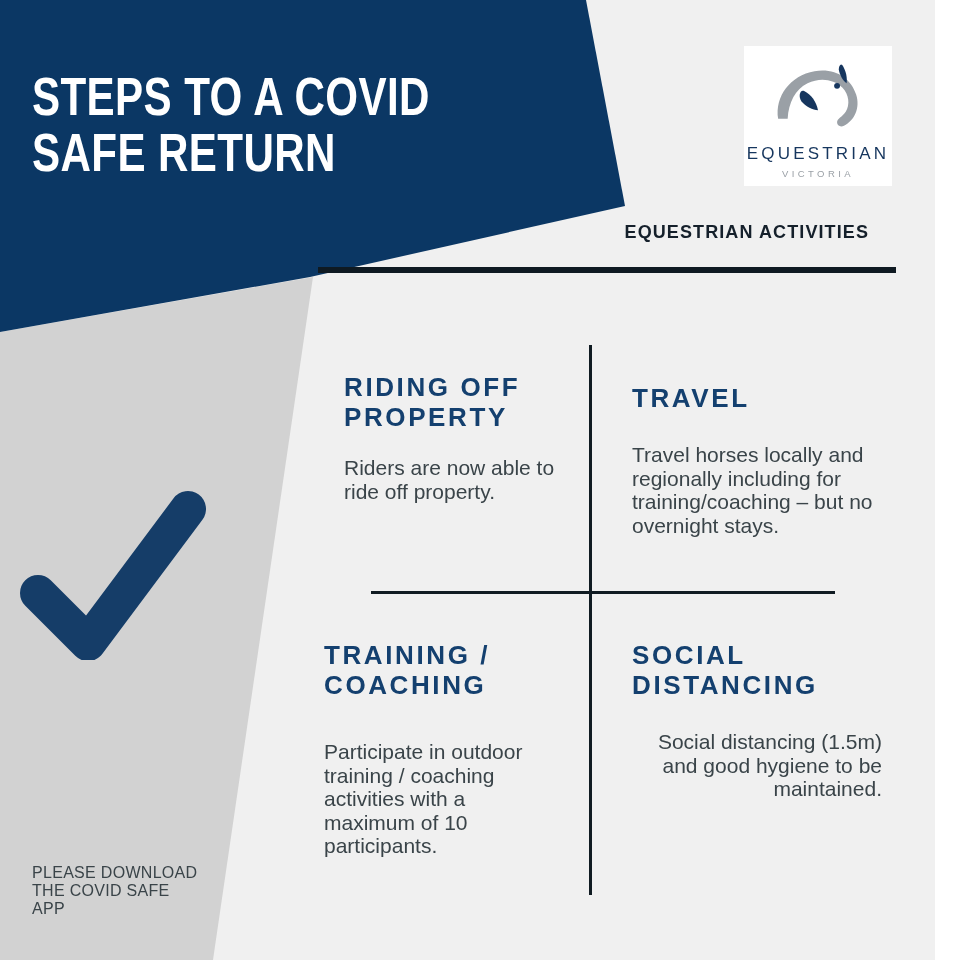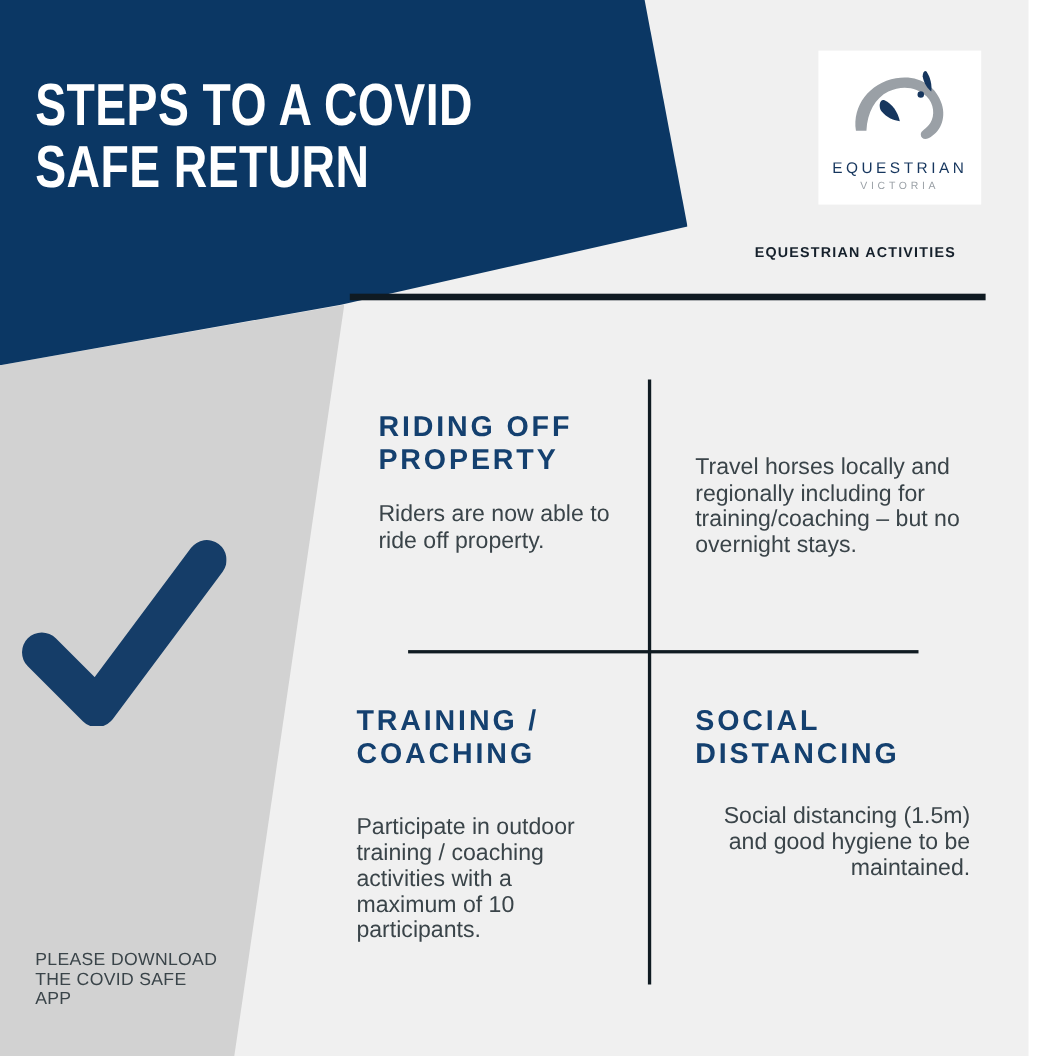--- a/index.html
+++ b/index.html
@@ -61,40 +61,40 @@
     flex-direction: column;
     align-items: center;
     justify-content: flex-start;
   }
   .logo-mark {
     width: 104px;
     height: 84px;
     margin-top: 10px;
   }
   .logo-name {
-    font-size: 14px;
+    font-size: 17px;
     letter-spacing: 3.2px;
     color: #16365e;
     font-weight: 400;
     margin-top: 4px;
   }
   .logo-sub {
     font-size: 9.5px;
     letter-spacing: 3.4px;
     color: #9aa0a6;
     font-weight: 400;
     margin-top: 4px;
   }
 
   
   .section-label {
     position: absolute;
     right: 66px;
     top: 222px;
-    font-size: 13px;
+    font-size: 18px;
     font-weight: 700;
     letter-spacing: 1.1px;
     color: #15202b;
     text-transform: uppercase;
   }
   .top-rule {
     position: absolute;
     left: 318px;
     top: 267px;
     width: 578px;
@@ -200,20 +200,21 @@
 
   <div class="v-divider"></div>
   <div class="h-divider"></div>
 
   <div class="cell cell-tl">
     <h2>RIDING OFF PROPERTY</h2>
     <p>Riders are now able to ride off property.</p>
   </div>
 
   <div class="cell cell-tr">
+    <h2>TRAVEL</h2>
     <p>Travel horses locally and regionally including for training/coaching – but no overnight stays.</p>
   </div>
 
   <div class="cell cell-bl">
     <h2>TRAINING / COACHING</h2>
     <p>Participate in outdoor training / coaching activities with a maximum of 10 participants.</p>
   </div>
 
   <div class="cell cell-br">
     <h2>SOCIAL DISTANCING</h2>

